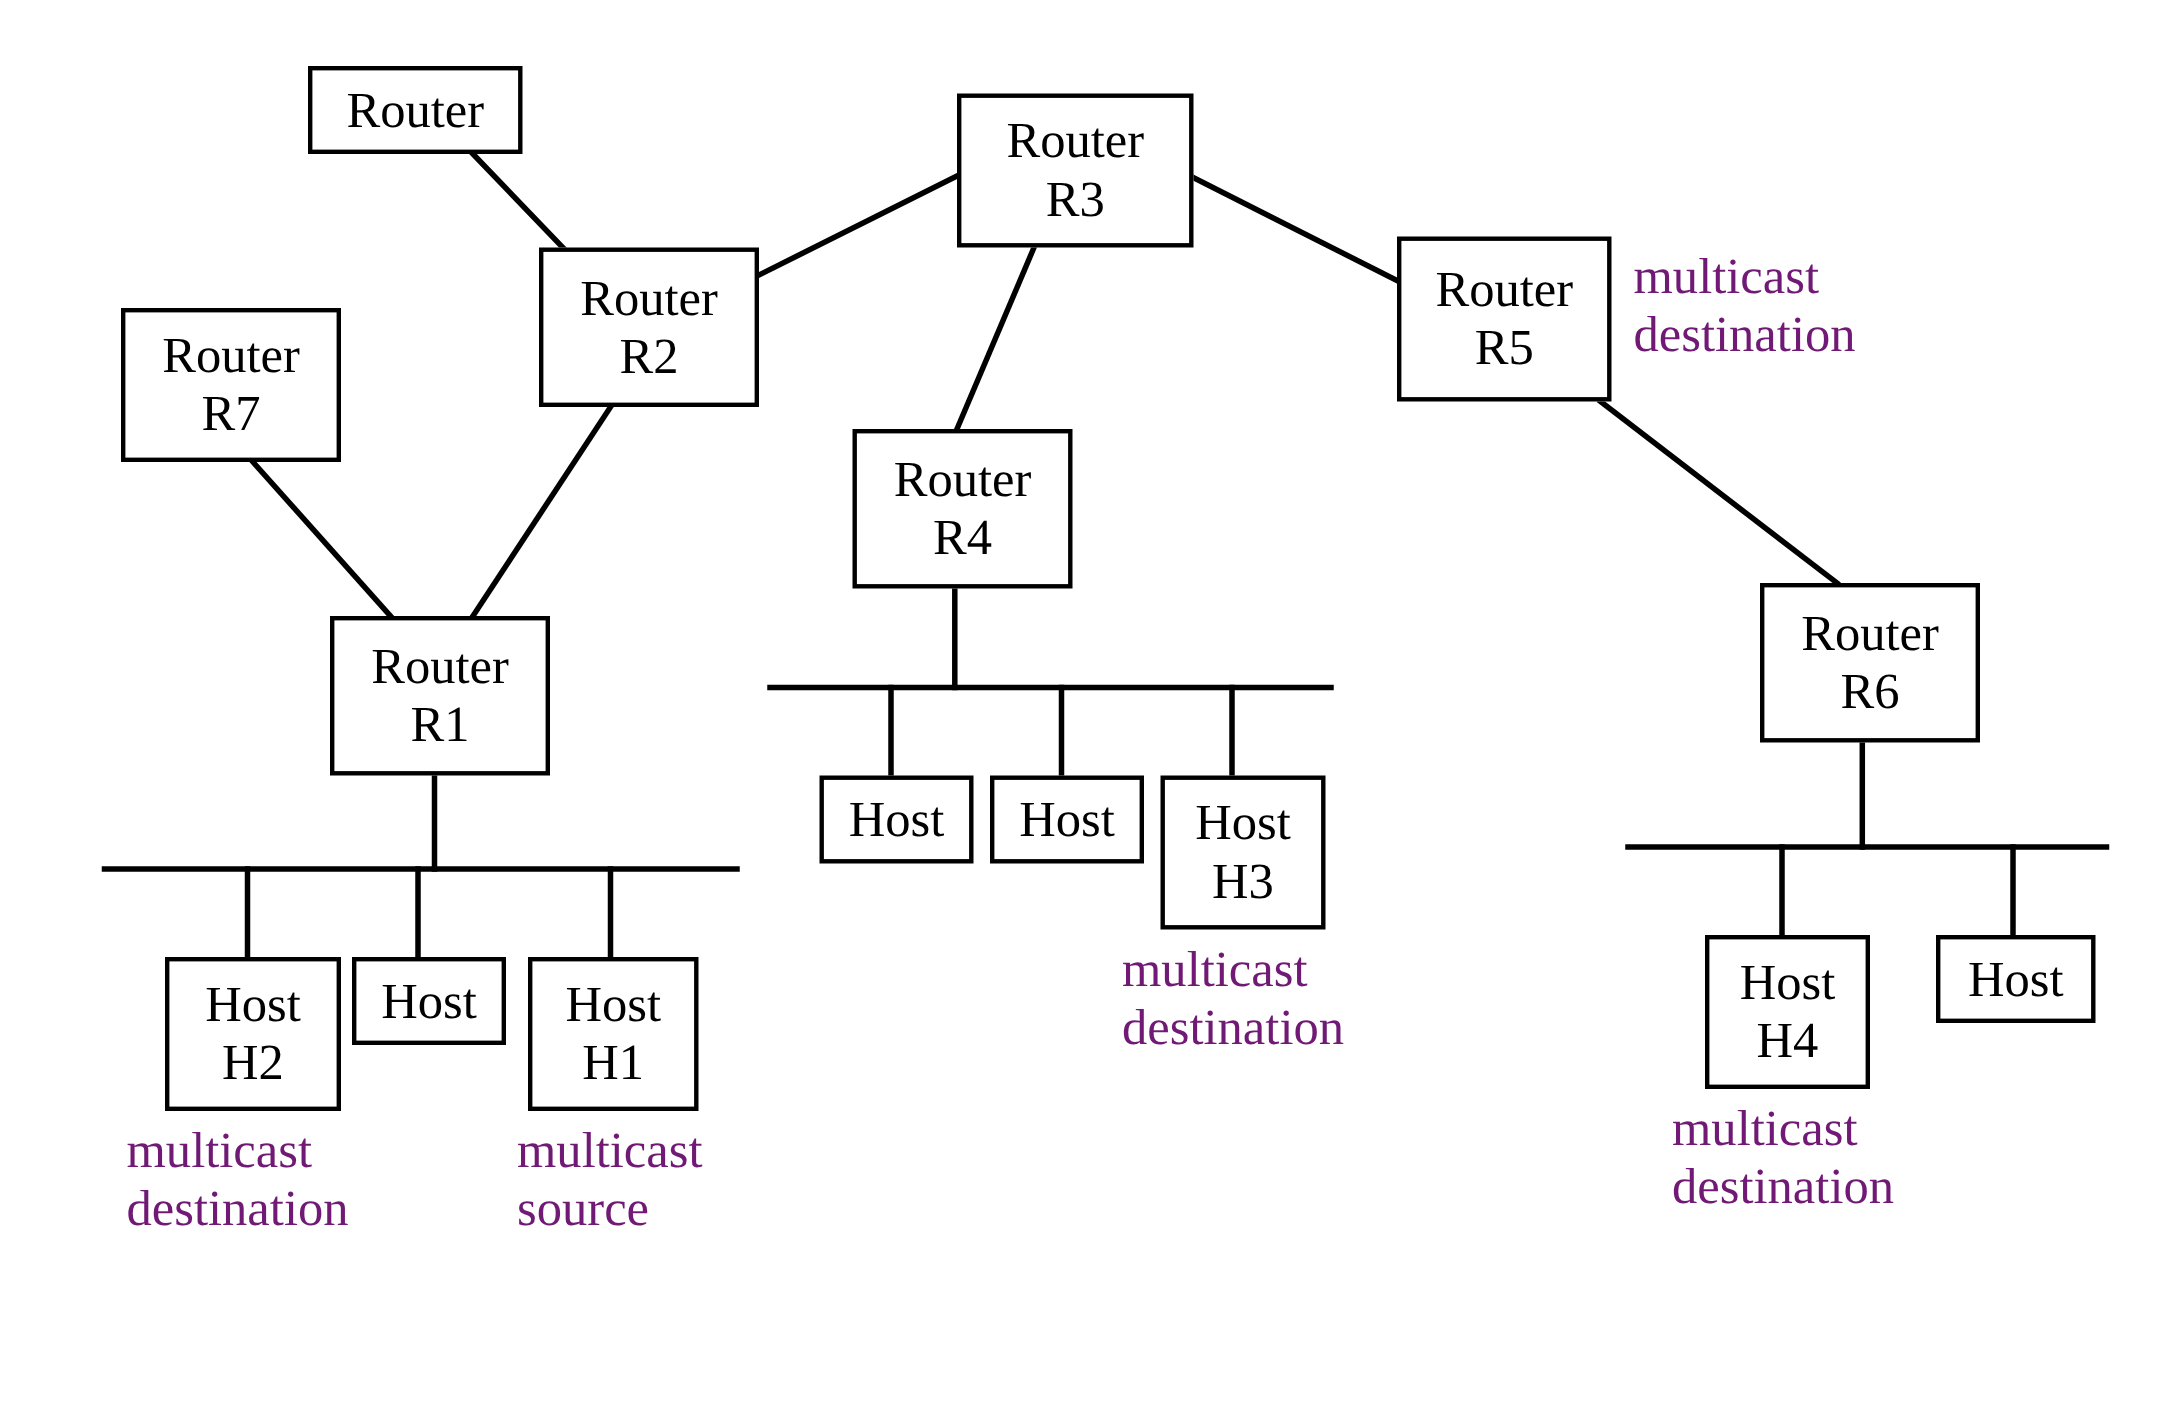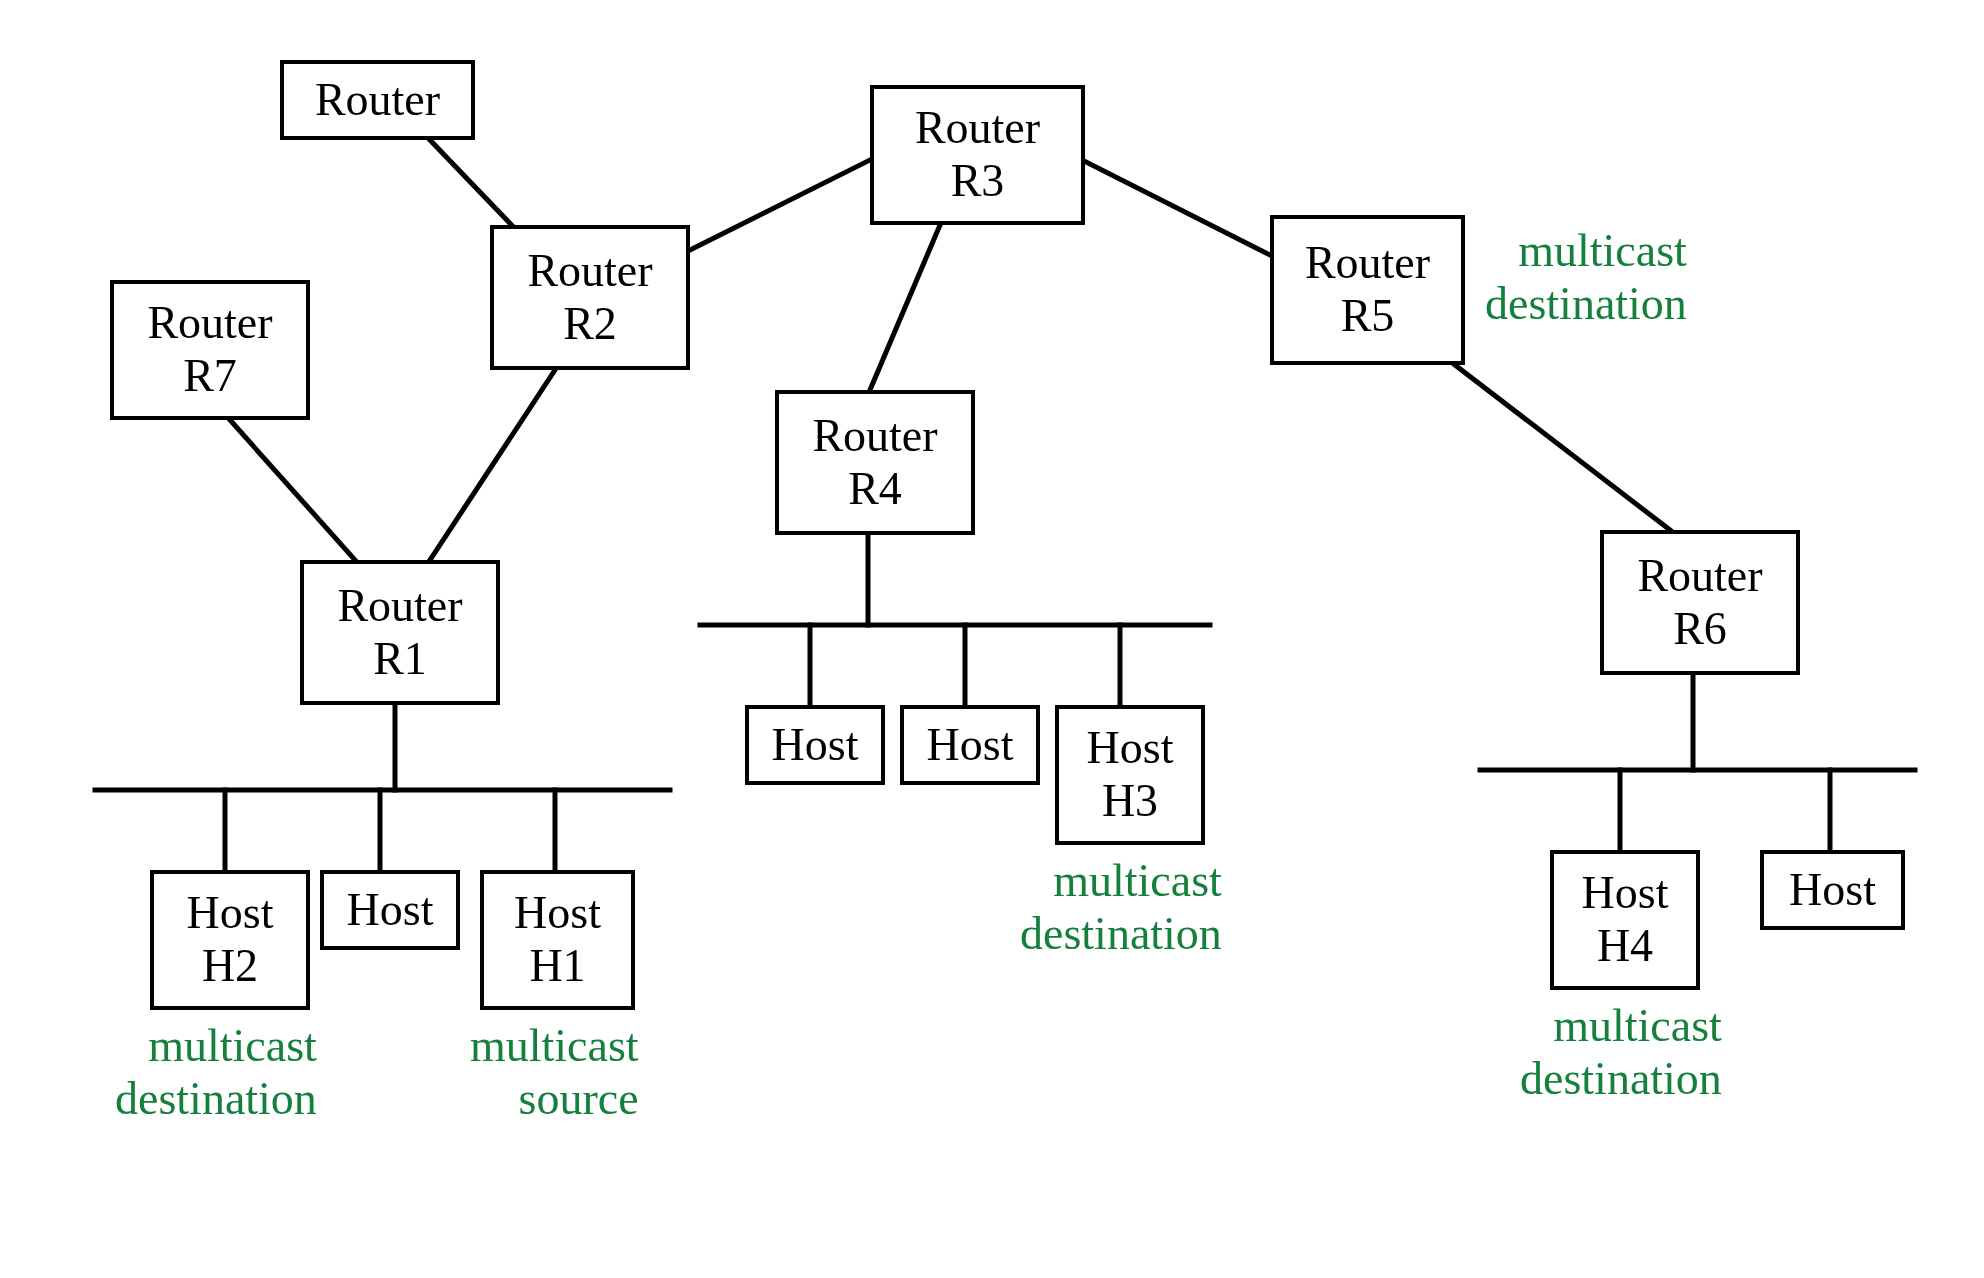--- a/index.html
+++ b/index.html
@@ -34,23 +34,23 @@
     justify-content: center;
     align-items: center;
     box-sizing: border-box;
     padding: 6px 10px;
   }
   .node span { white-space: pre; }
   .annot {
     position: absolute;
     font-size: 46px;
     line-height: 1.15;
-    text-align: right;
+    text-align: left;
     white-space: pre;
-    color: #15803d;
+    color: #701a75;
   }
 </style>
 </head>
 <body>
 
 <div class="canvas">
 
   <svg class="lines" viewBox="0 0 1984 1278">
     <g stroke="#000" stroke-width="5" fill="none" stroke-linecap="square">
 

